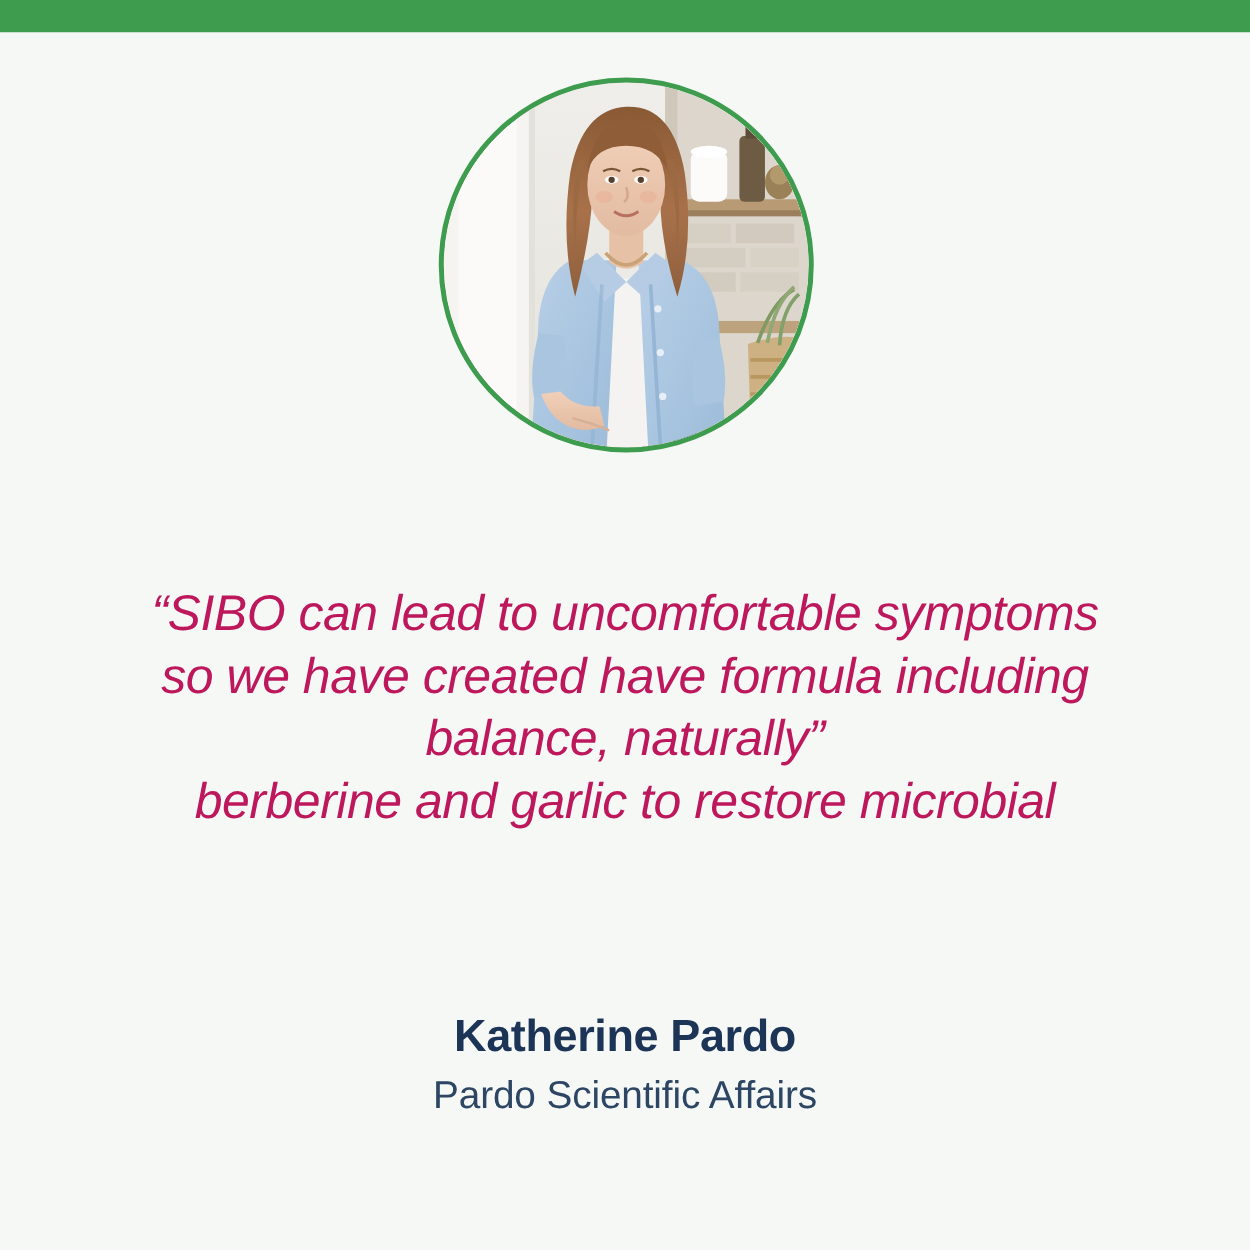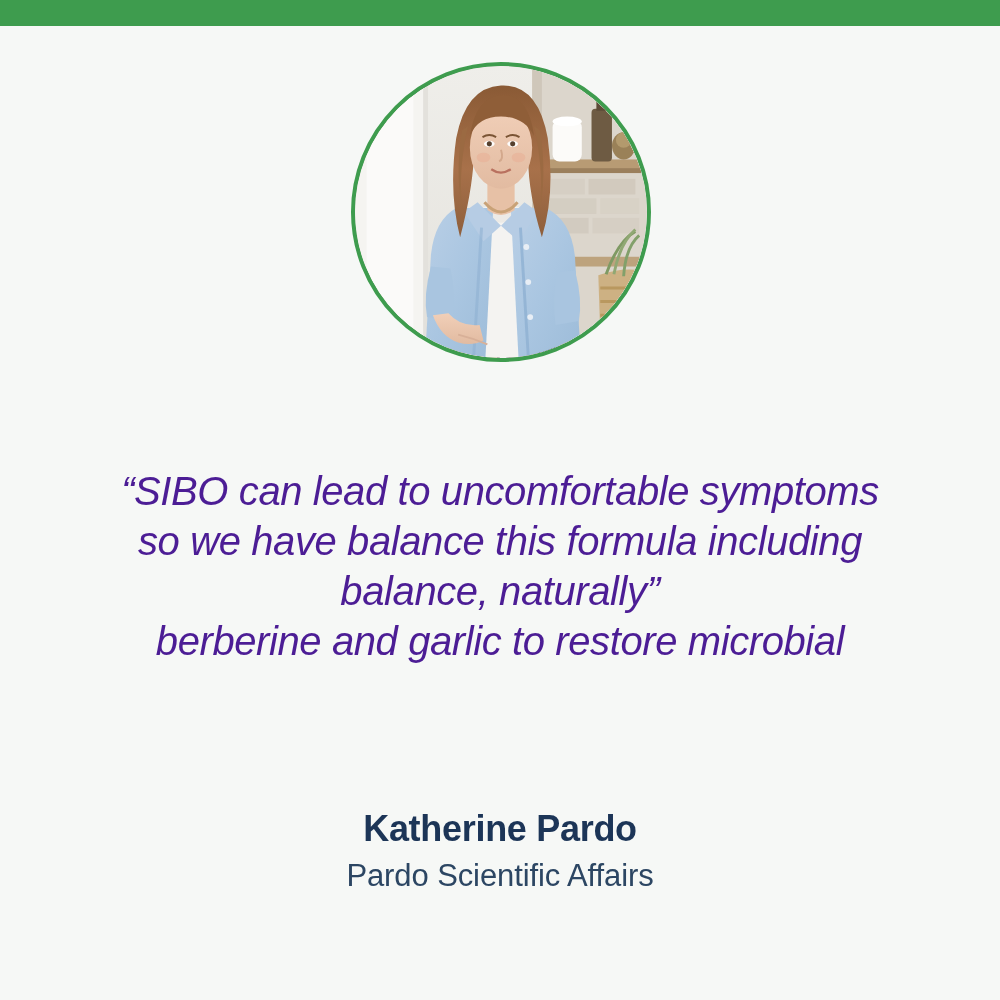--- a/index.html
+++ b/index.html
@@ -66,21 +66,21 @@
   .quote {
     position: absolute;
     left: 0;
     top: 440px;        
     width: 1000px;
     text-align: center;
     font-style: italic;
     font-size: 40px;
     line-height: 50px;
     letter-spacing: -0.4px;
-    color: #4c1d95;
+    color: #be185d;
     font-family: "Liberation Sans", sans-serif;
   }
   .quote .qline { display: block; white-space: nowrap; }
 
   
   .attribution {
     position: absolute;
     left: 0;
     top: 780px;        
     width: 1000px;
@@ -231,21 +231,21 @@
             <ellipse cx="132" cy="94" rx="7" ry="5" fill="#e8ab91" opacity="0.45"></ellipse>
             <ellipse cx="168" cy="94" rx="7" ry="5" fill="#e8ab91" opacity="0.45"></ellipse>
           </g>
         </svg>
       </div>
     </div>
   </div>
 
   <blockquote class="quote">
     <span class="qline">“SIBO can lead to uncomfortable symptoms</span>
-    <span class="qline">so we have balance this formula including</span>
+    <span class="qline">so we have created have formula including</span>
     <span class="qline">balance, naturally”</span>
     <span class="qline">berberine and garlic to restore microbial</span>
   </blockquote>
 
   <div class="attribution">
     <div class="attrib-name">Katherine Pardo</div>
     <div class="attrib-role">Pardo Scientific Affairs</div>
   </div>
 
 </div>

